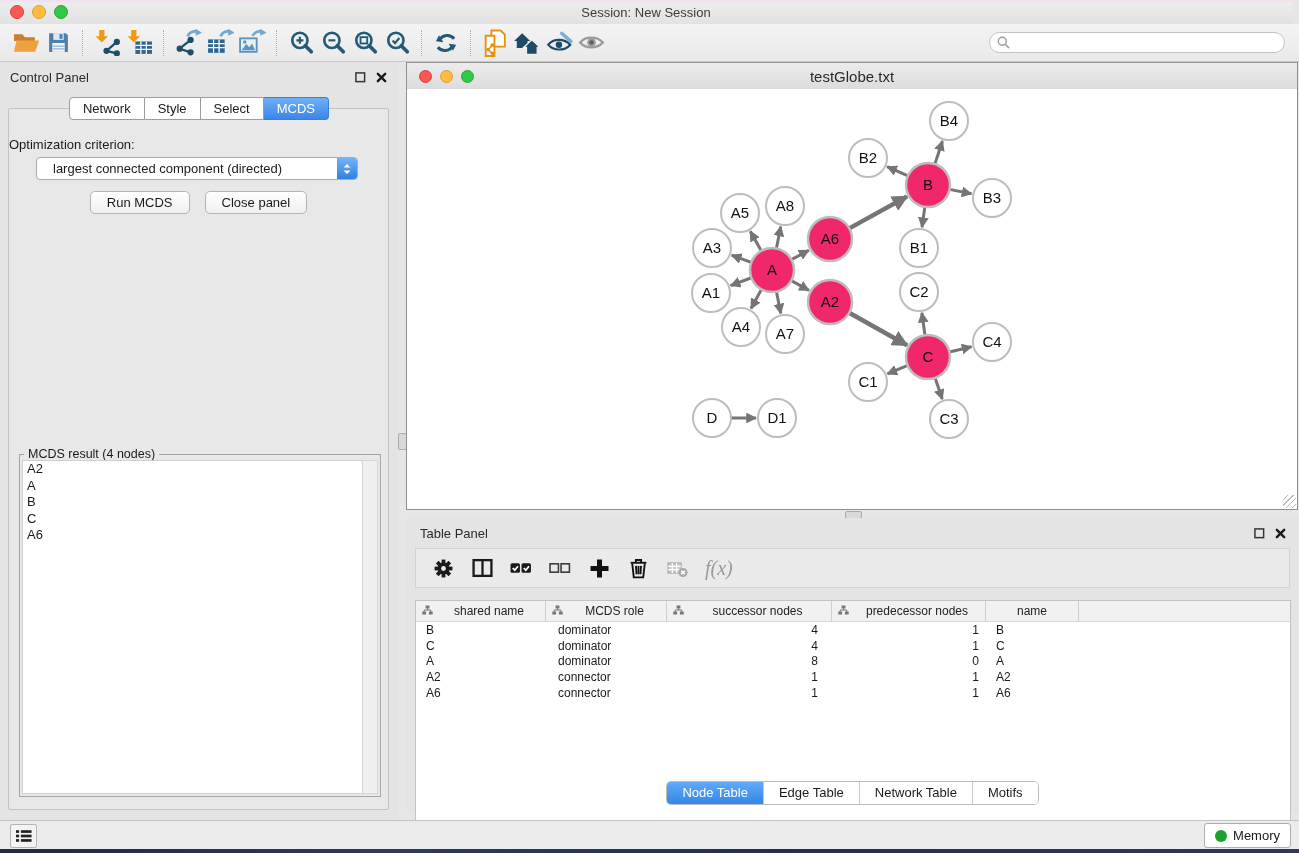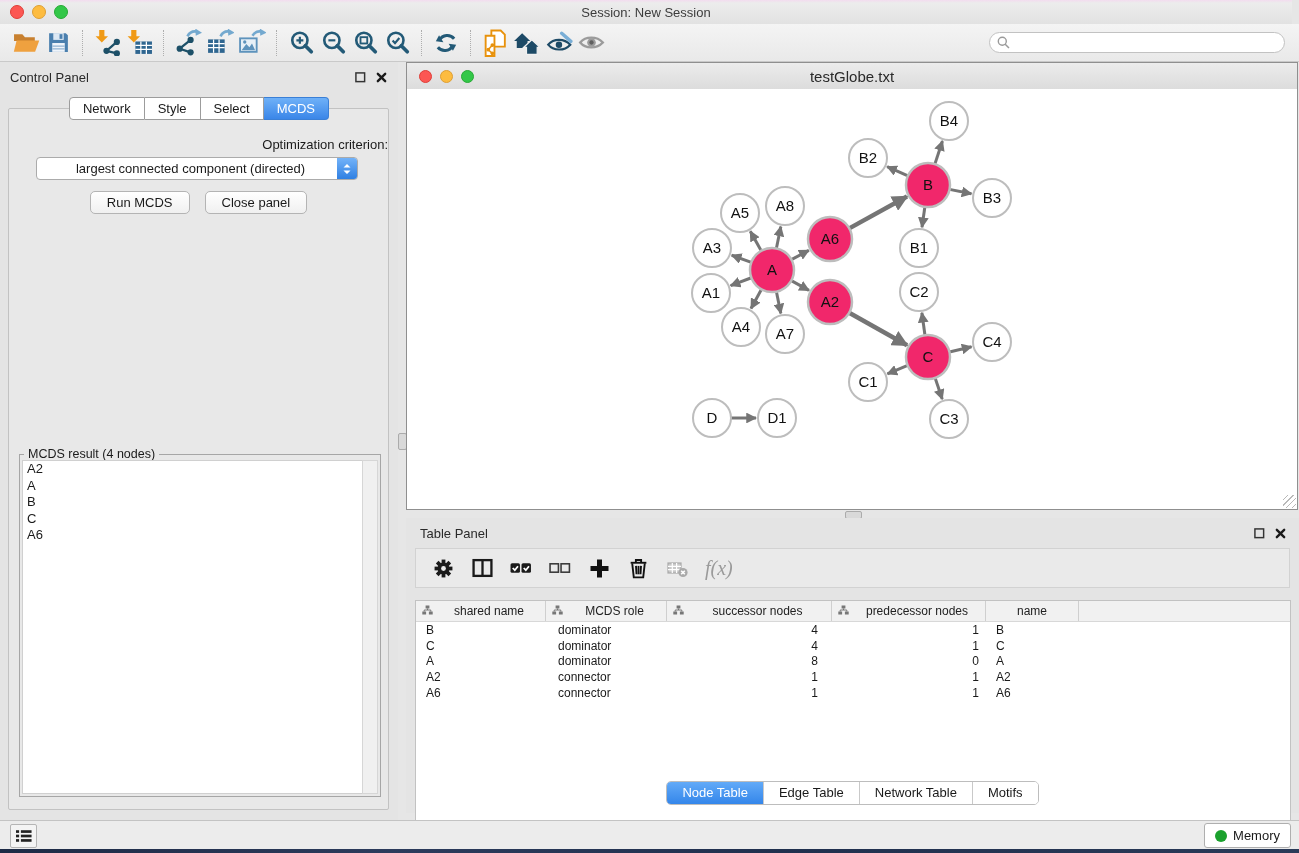--- a/index.html
+++ b/index.html
@@ -32,24 +32,24 @@
   .cp-head{position:absolute;left:10px;right:10px;top:6px;height:18px;display:flex;align-items:center;}
   .cp-head .spacer{flex:1;}
   .cp-tabs{position:absolute;top:35px;left:0;right:0;display:flex;justify-content:center;z-index:2;align-items:flex-end;}
   .cp-tab{height:21px;line-height:21px;padding:0 13px;font-size:13px;background:#fff;
     border:1px solid #9c9c9c;border-left:none;color:#1a1a1a;}
   .cp-tab:first-child{border-left:1px solid #9c9c9c;border-radius:4px 0 0 4px;}
   .cp-tab:last-child{border-radius:0 4px 4px 0;}
   .cp-tab.active{background:linear-gradient(#6fb1f8,#3a86e8);border-color:#3a7fd6;color:#fff;}
   .cp-pane{position:absolute;left:8px;right:9px;top:46px;bottom:10px;border:1px solid #c2c2c2;
     border-radius:2px;background:#E8E8E8;}
-  .opt-label{position:absolute;top:28px;left:0;right:0;text-align:right;font-size:13px;}
+  .opt-label{position:absolute;top:28px;left:0;right:0;text-align:left;font-size:13px;}
   .dropdown{position:absolute;top:48px;left:27px;width:322px;height:23px;background:#fff;
     border:1px solid #ababab;border-radius:4px;display:flex;align-items:center;box-sizing:border-box;}
-  .dd-text{flex:1;font-size:13px;padding-left:7px;white-space:nowrap;overflow:hidden;text-align:center;}
+  .dd-text{flex:1;font-size:13px;padding-left:16px;white-space:nowrap;overflow:hidden;}
   .dd-stepper{width:20px;align-self:stretch;background:linear-gradient(#73b3f9,#3080e2);
     border-radius:0 3px 3px 0;display:flex;align-items:center;justify-content:center;}
   .cp-buttons{position:absolute;top:82px;left:0;right:0;display:flex;justify-content:center;gap:15px;}
   .mac-btn{height:23px;padding:0 16px;font-size:13px;background:linear-gradient(#ffffff,#f0f0f0);
     border:1px solid #b4b4b4;border-radius:5px;font-family:"Liberation Sans",sans-serif;color:#1a1a1a;}
   .result-box{position:absolute;left:10px;right:7px;top:345px;bottom:12px;border:1px solid #a6a6a6;}
   .result-legend{position:absolute;top:-8px;left:4px;background:#E8E8E8;padding:0 4px;font-size:12.5px;}
   .result-list{position:absolute;left:2px;top:5px;right:16px;bottom:2px;background:#fff;
     border:1px solid #d0d0d0;border-right:none;font-size:13px;overflow:hidden;}
   .result-list div{padding:0 4px;line-height:16.5px;}

